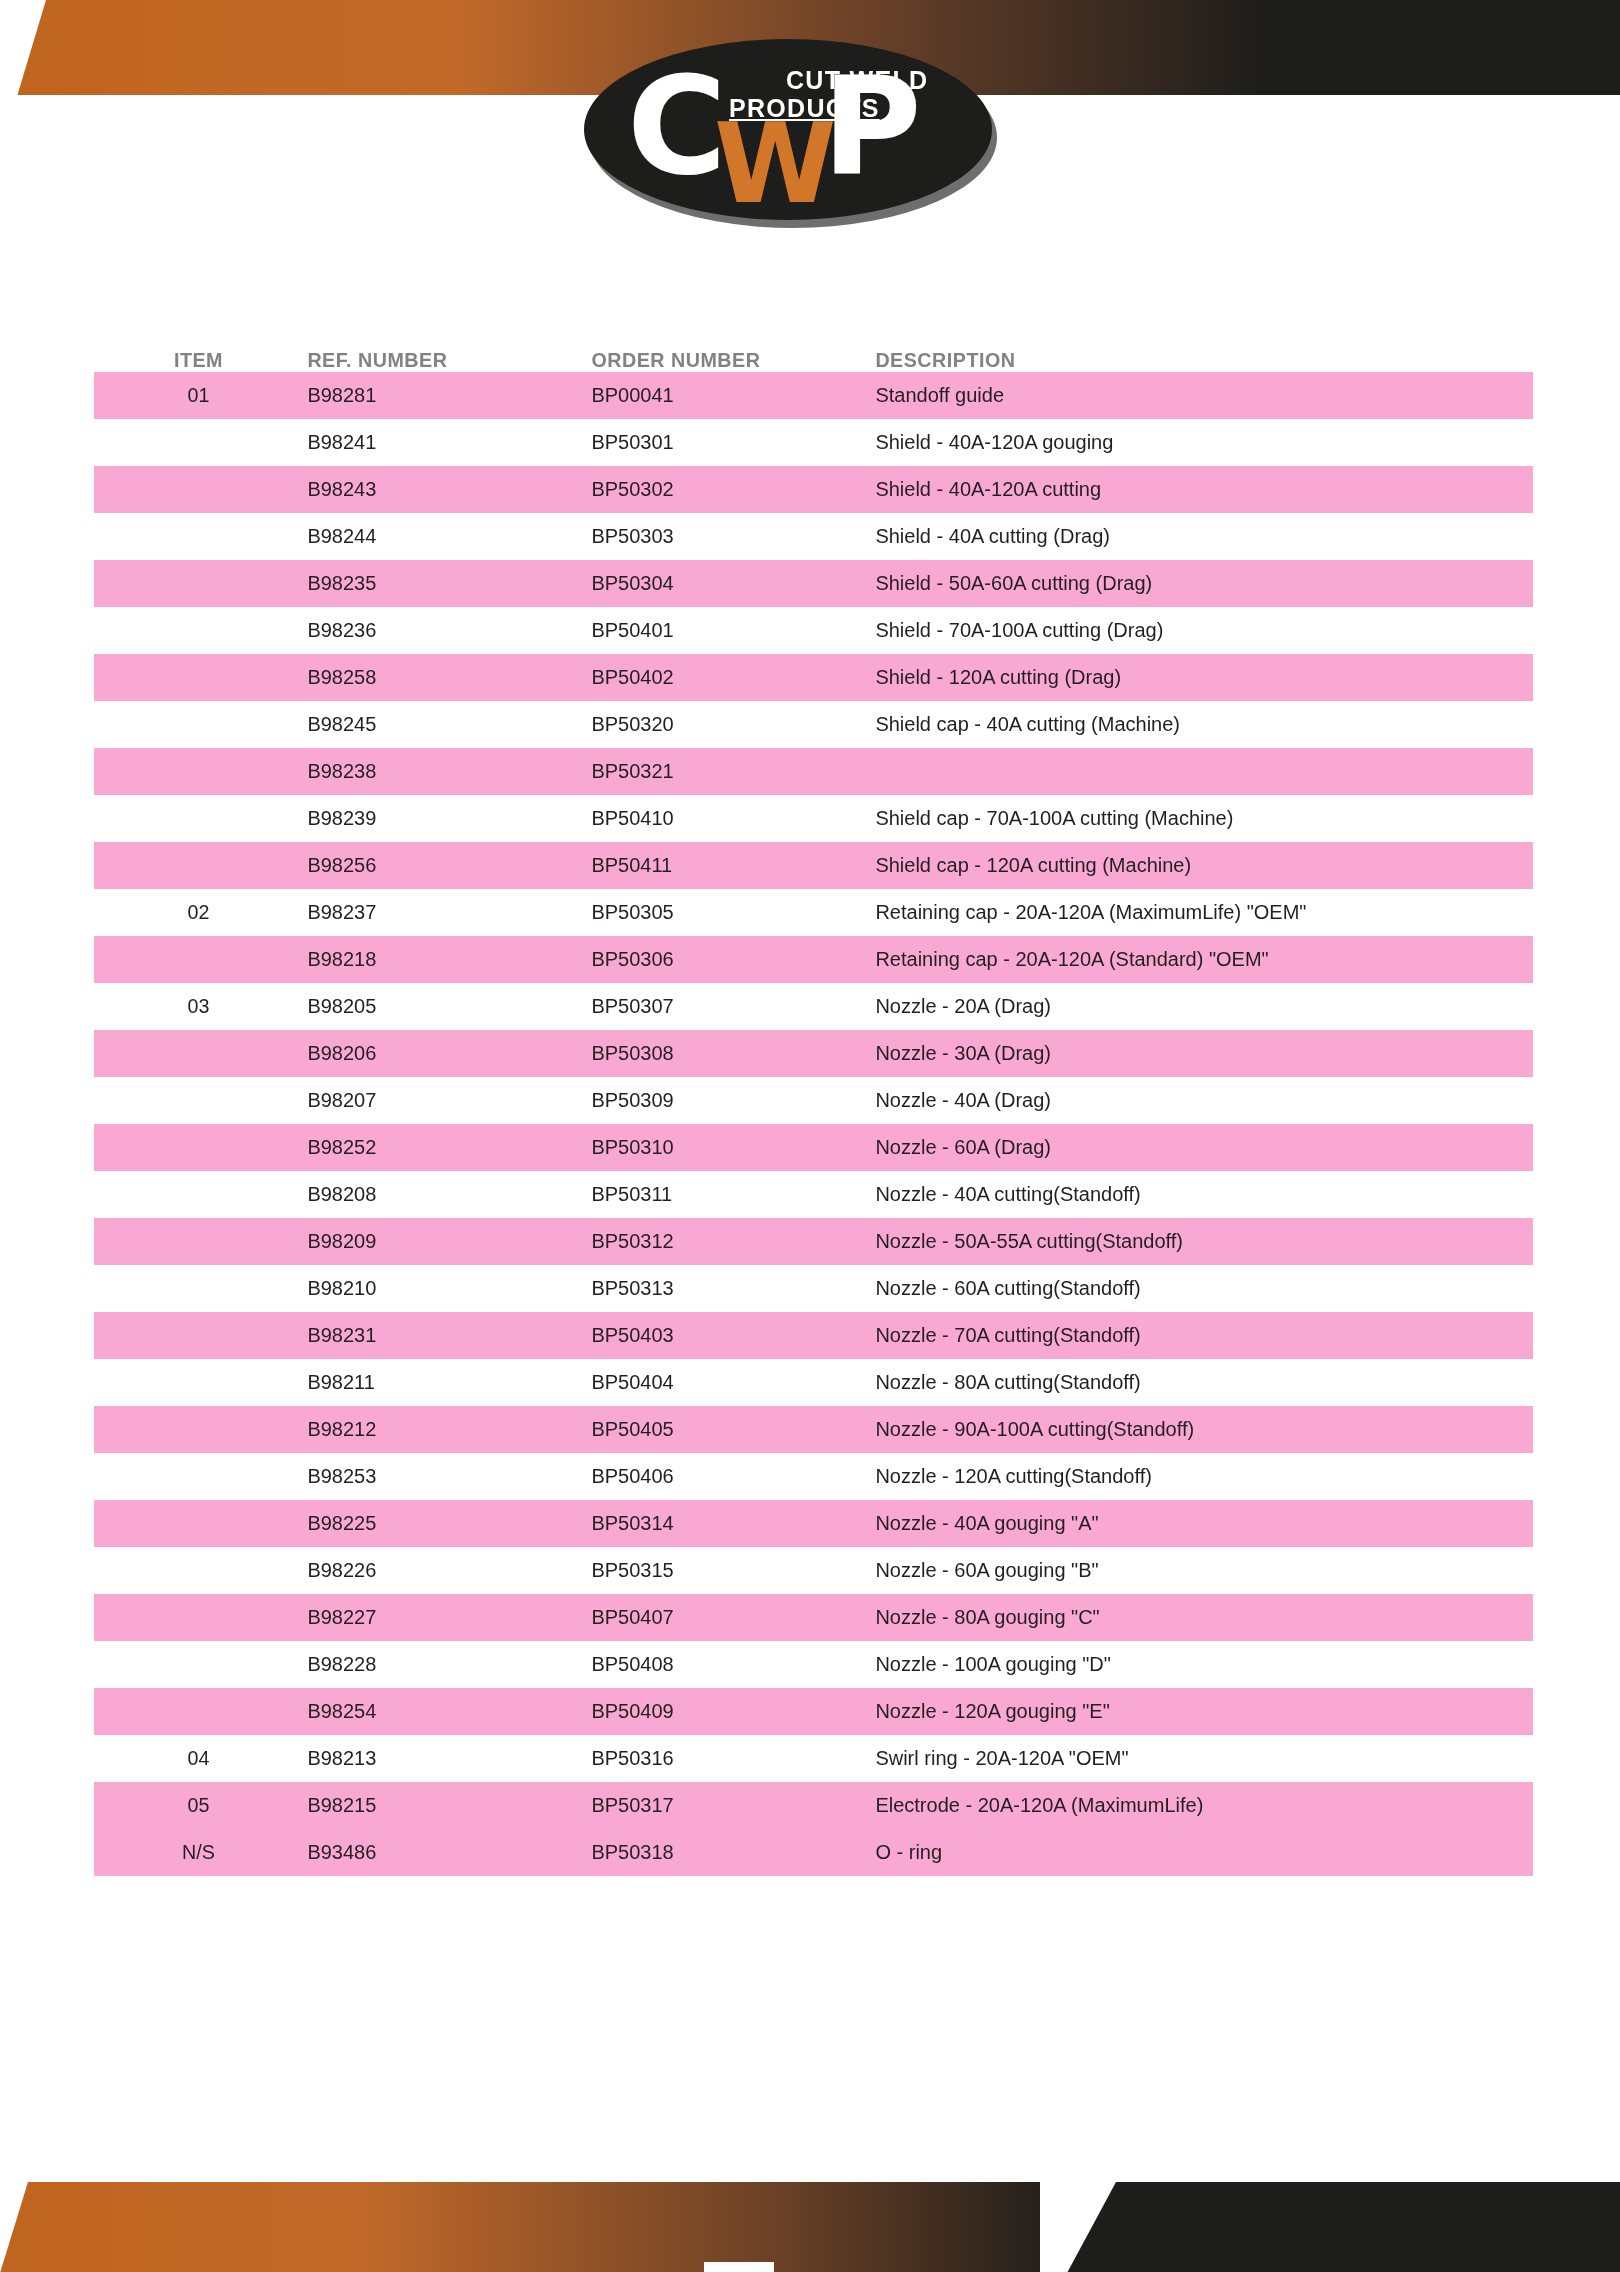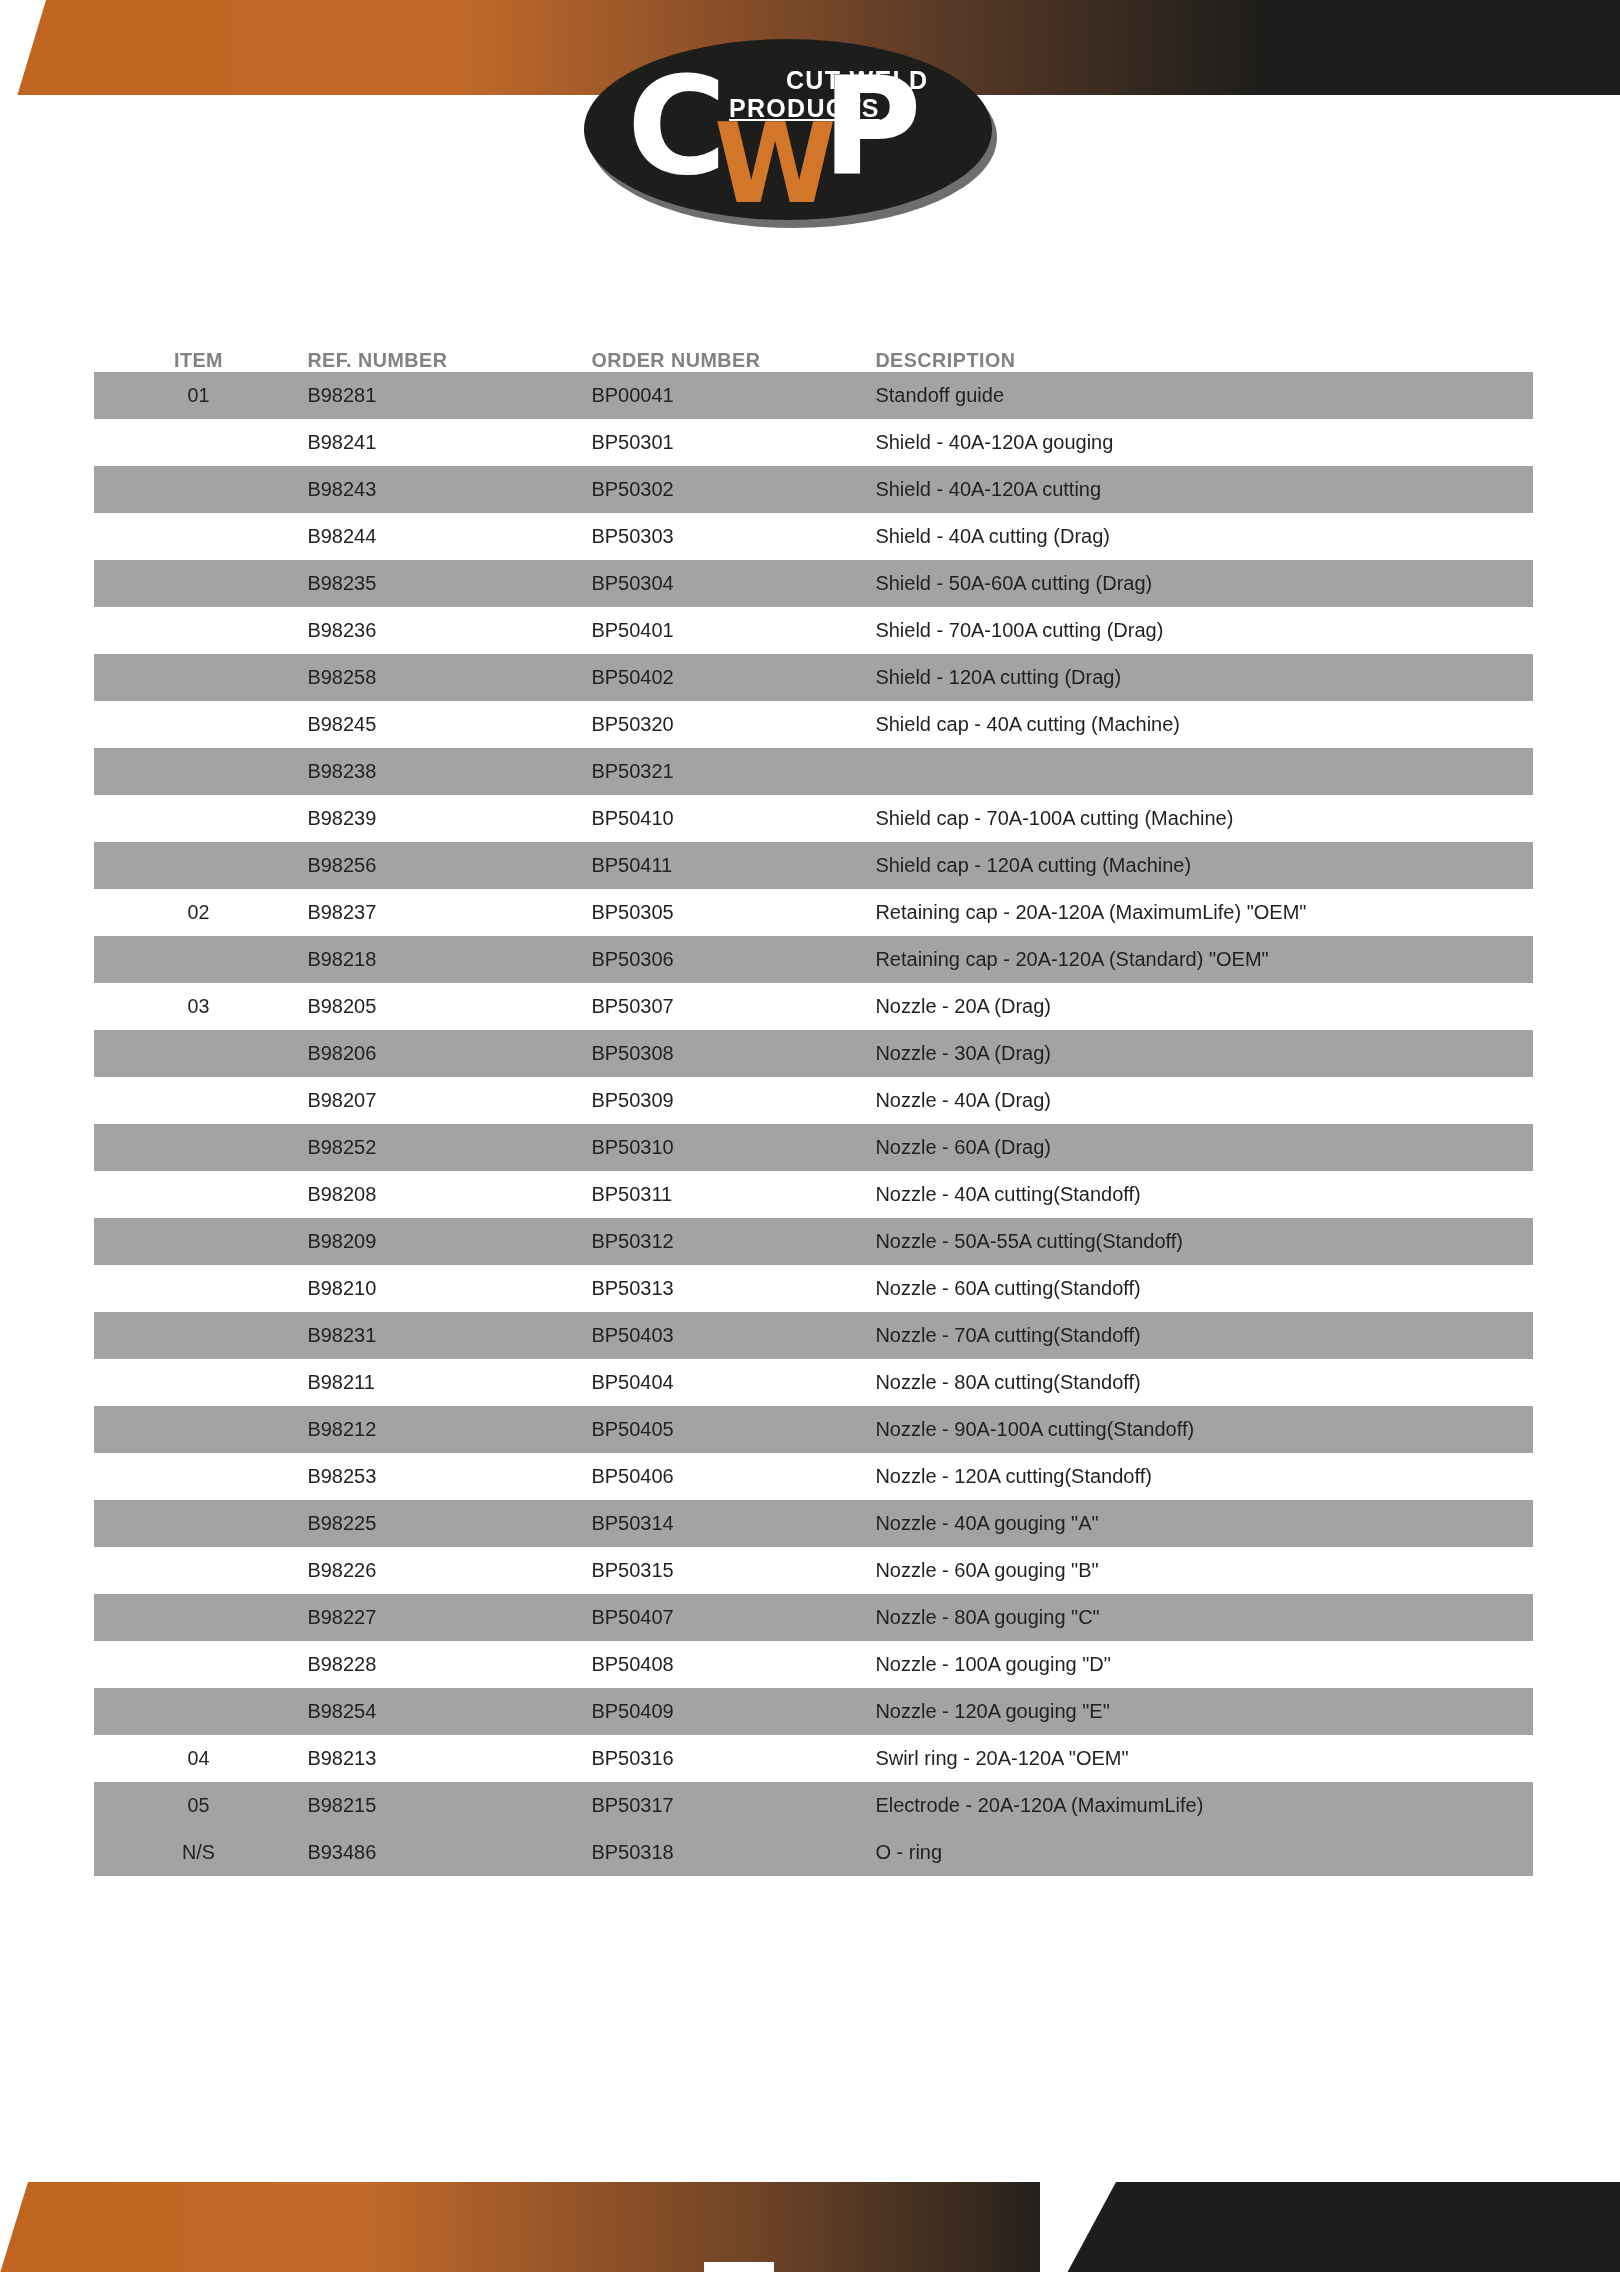--- a/index.html
+++ b/index.html
@@ -136,21 +136,21 @@
   .col-item   { width: 209px; text-align: center; }
   .col-ref    { width: 279px; padding-left: 4.4px; }
   .col-order  { width: 279px; padding-left: 5px; }
   .col-desc   { flex: 1; padding-left: 5px; }
 
   .trow {
     display: flex;
     height: 47px;
     align-items: center;
   }
-  .trow.shaded { background: #a3a3a3; }
+  .trow.shaded { background: #f9a8d4; }
   .trow div {
     font-size: 20px;
     color: #231f20;
     font-weight: 400;
   }
   .trow .col-item { text-align: center; font-size: 19.7px; }
 
   
   .bottom-banner {
     position: absolute;

